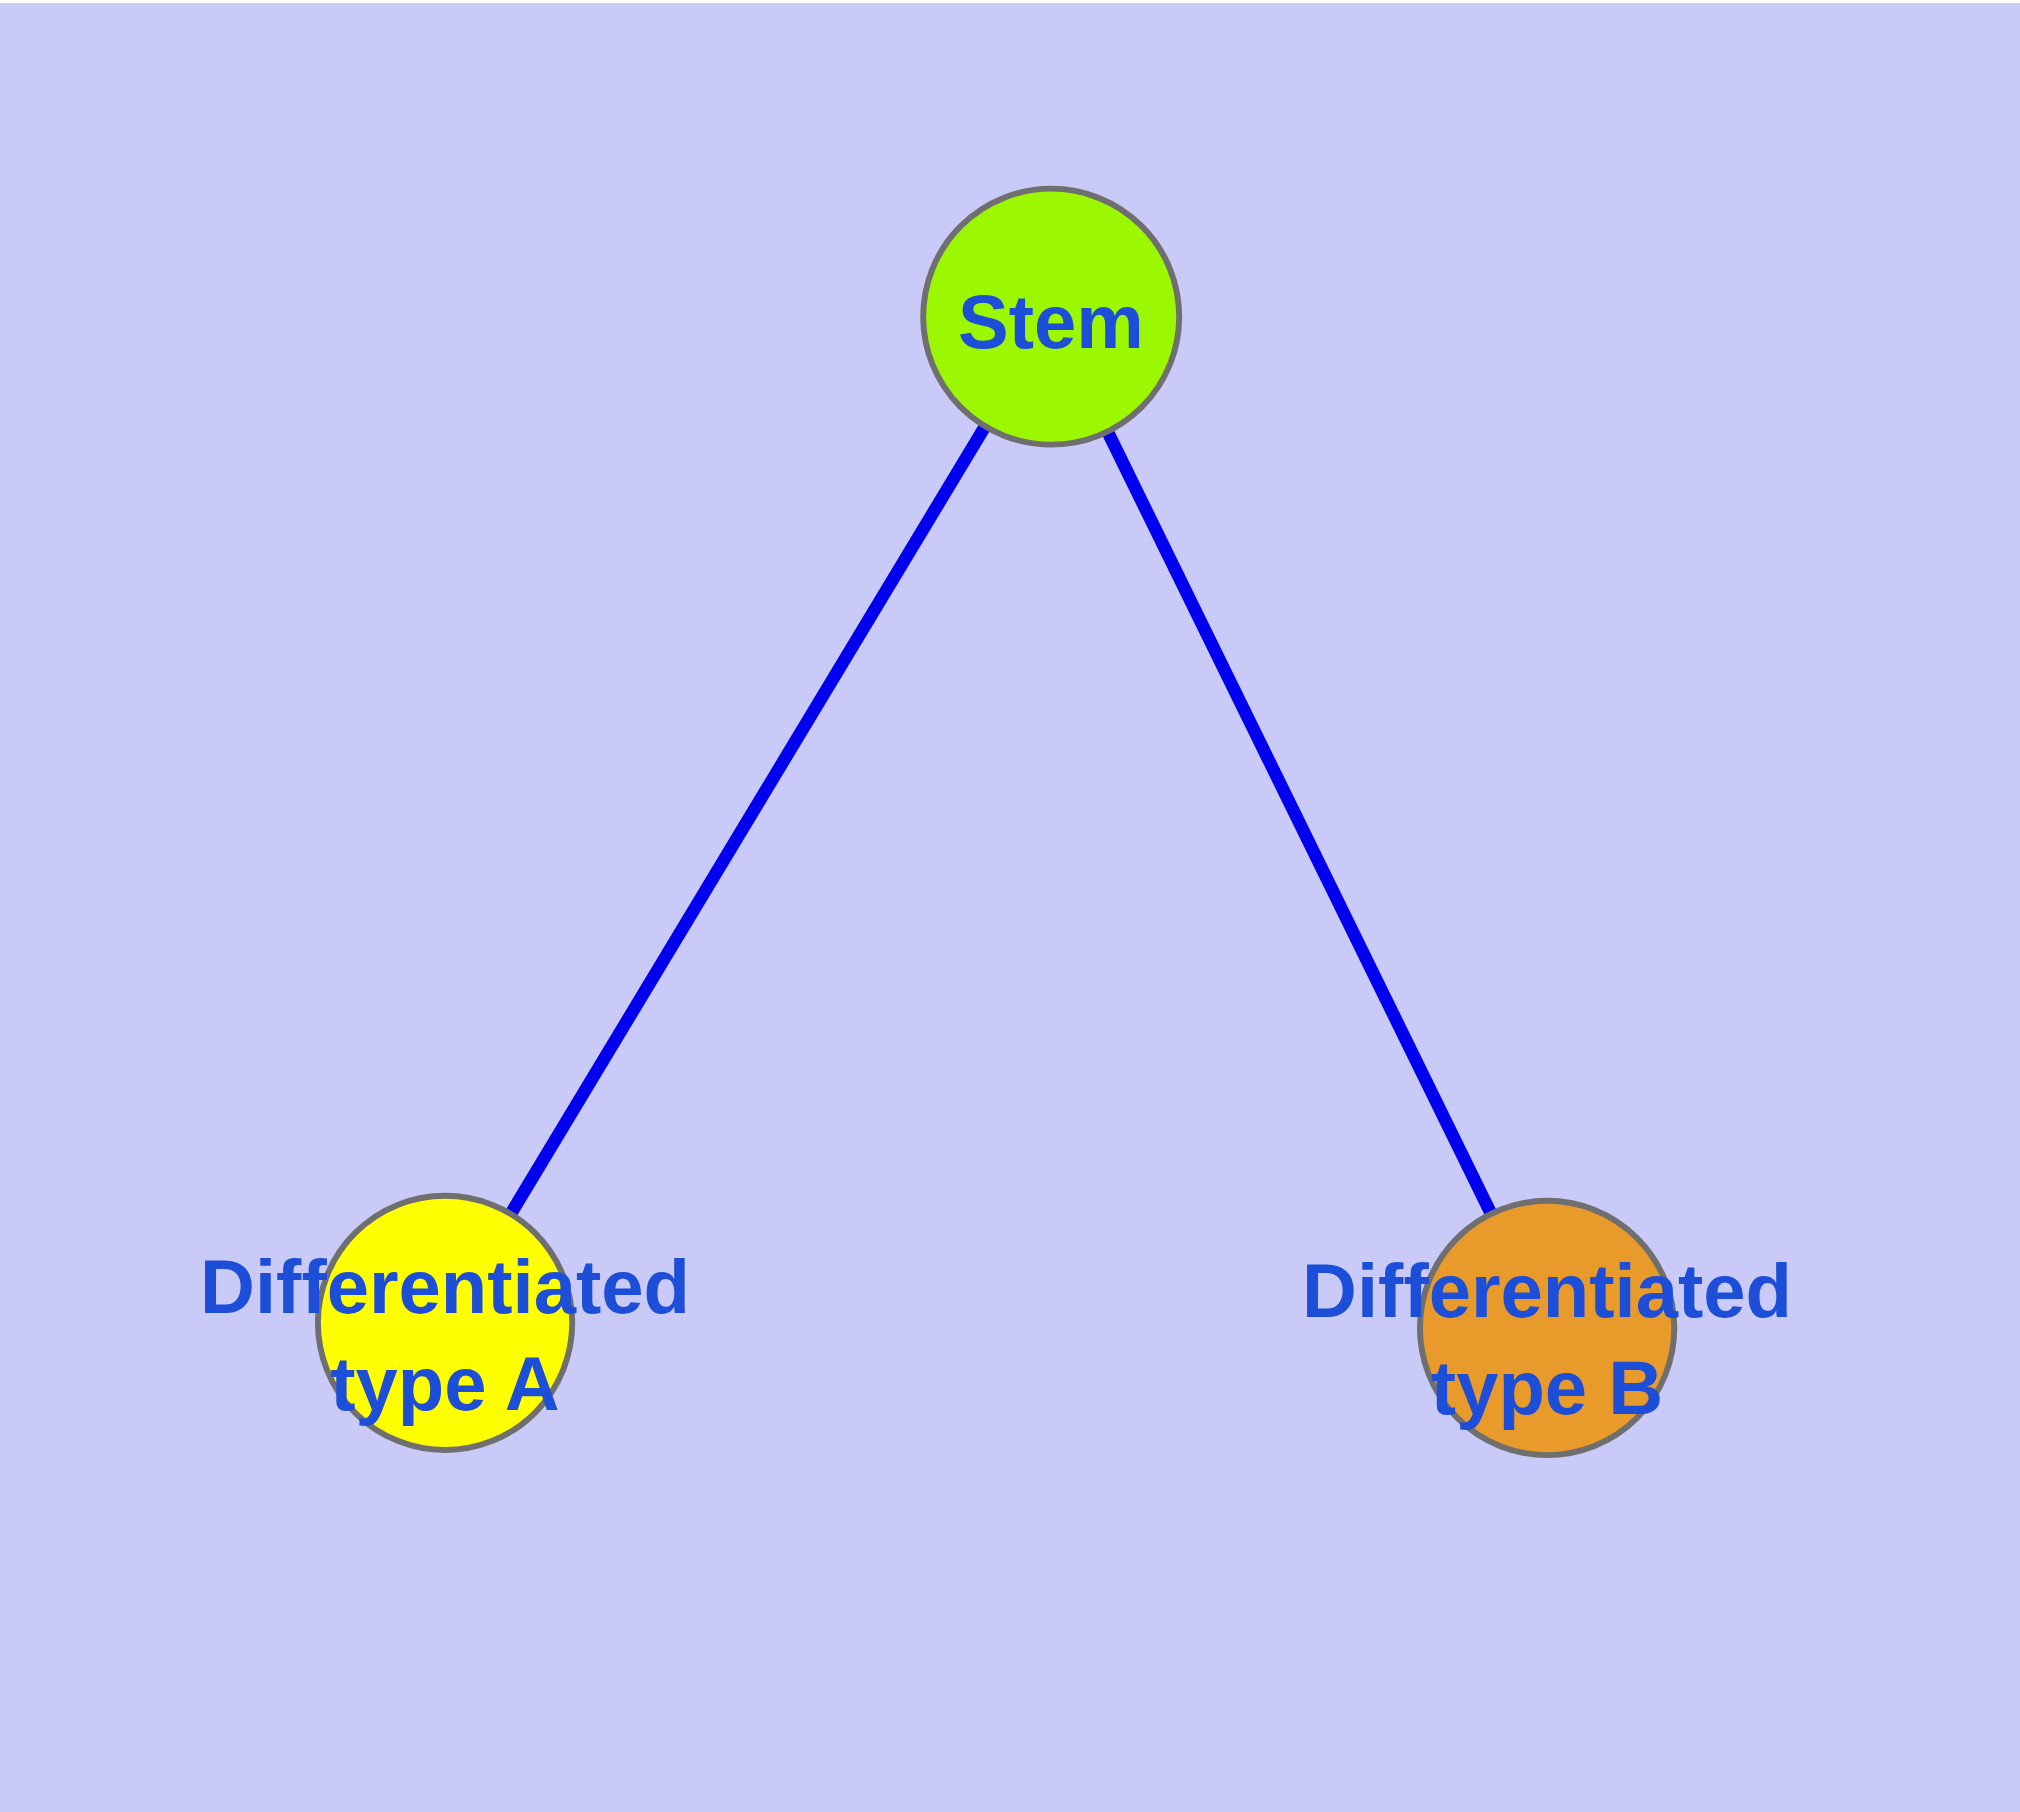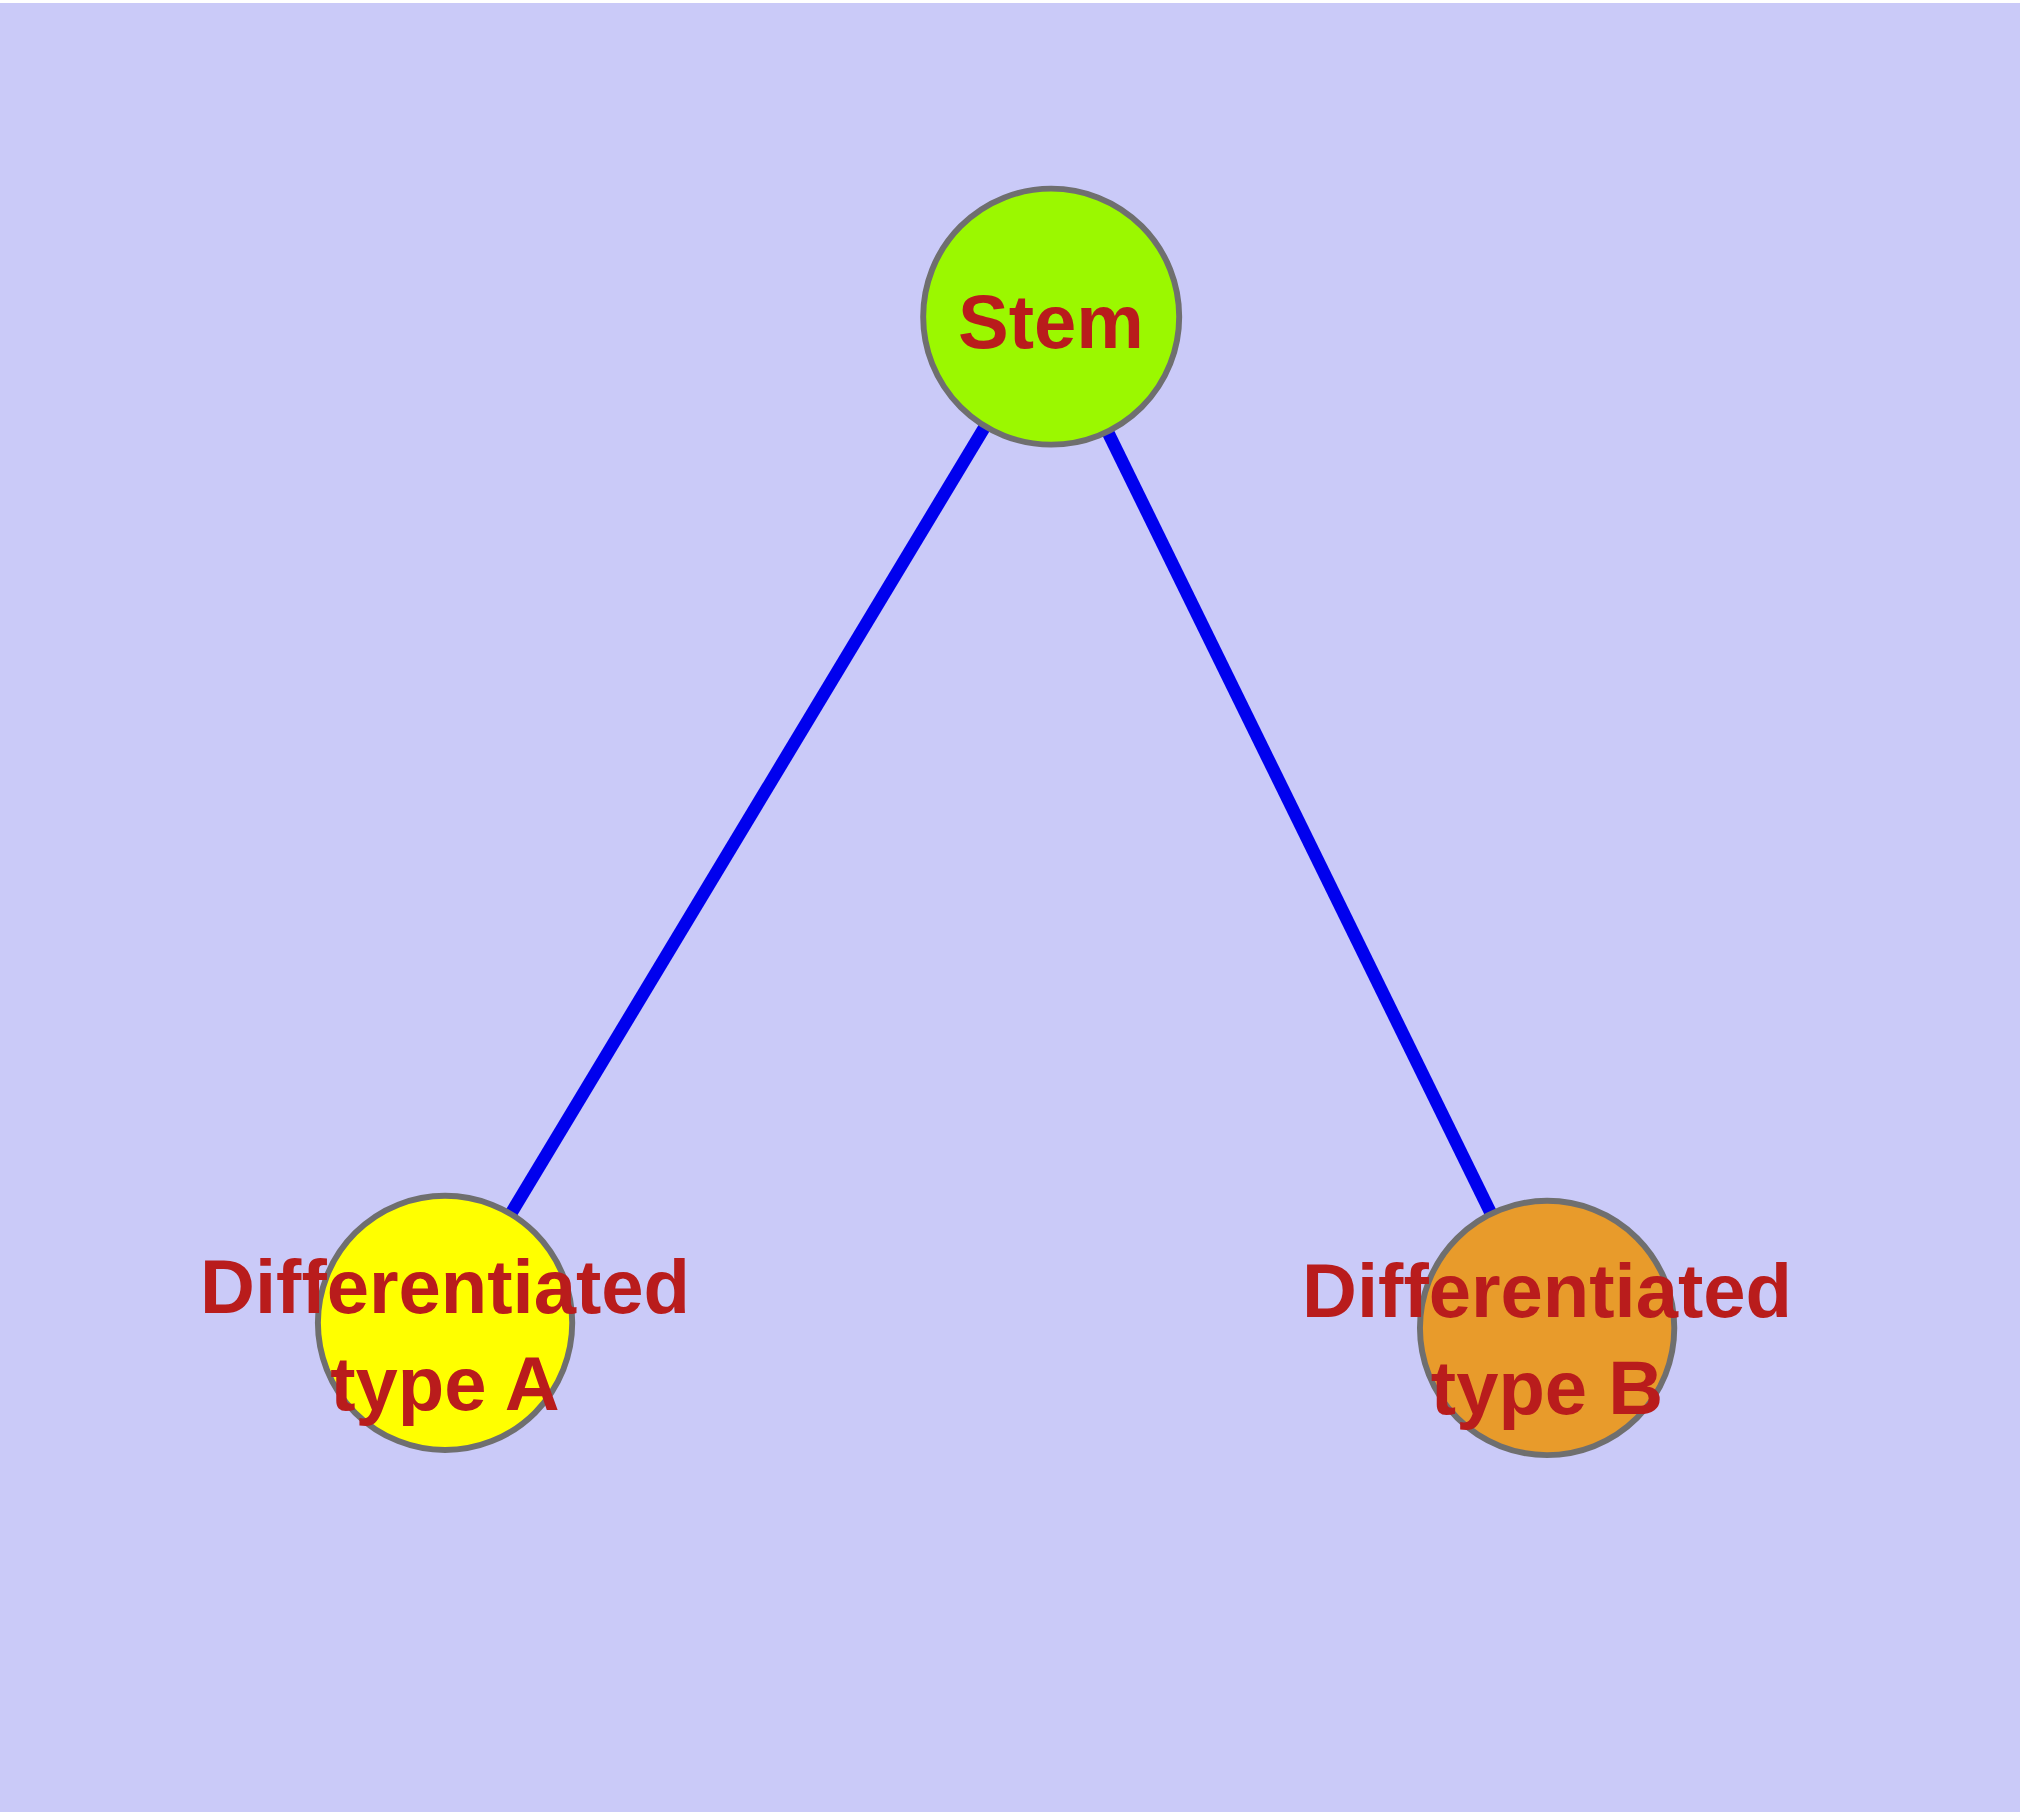--- a/index.html
+++ b/index.html
@@ -33,21 +33,21 @@
   }
   .node-label {
     position: absolute;
     transform: translate(-50%, -50%);
     width: max-content;
     text-align: center;
     white-space: pre-line;
     font-weight: bold;
     font-size: 76px;
     line-height: 1.27;
-    color: #b91c1c;
+    color: #1d4ed8;
     letter-spacing: 0px;
   }
   .label-stem   { left: 1051px; top: 319px;  }
   .label-type-a { left: 445px;  top: 1333px; }
   .label-type-b { left: 1547px; top: 1337px; }
 </style>
 </head>
 <body>
 
 <div class="page">

